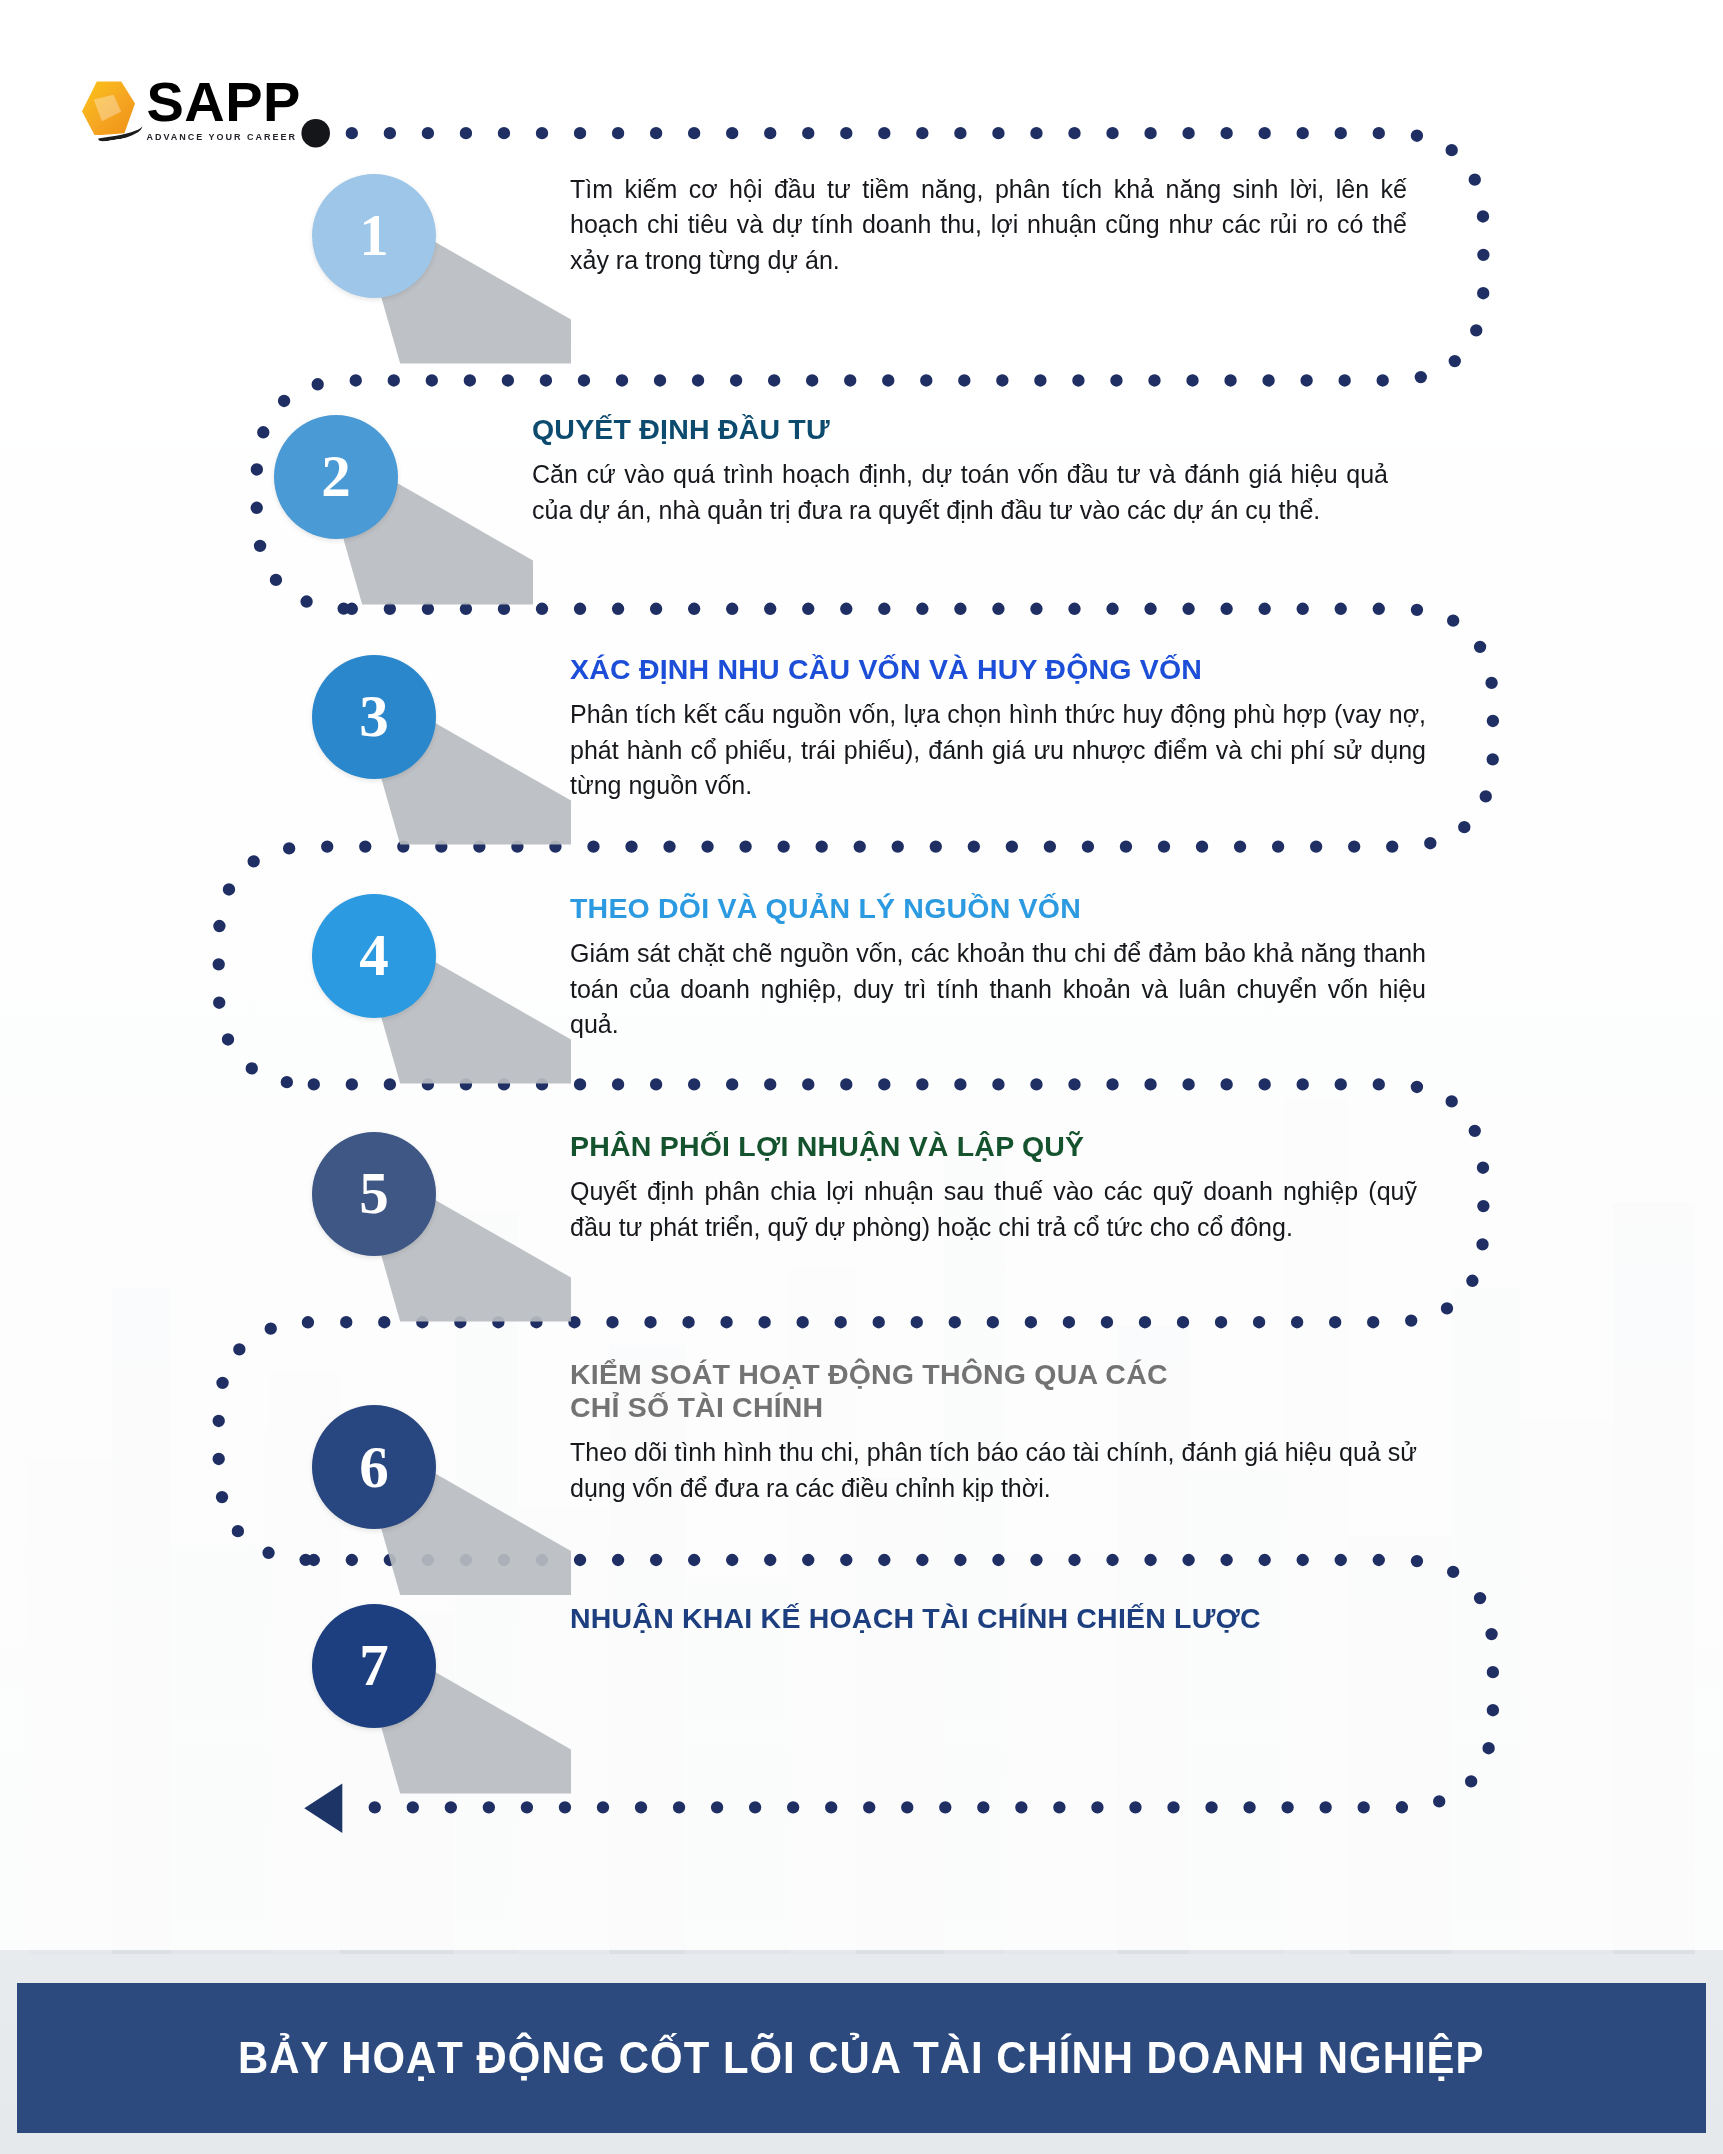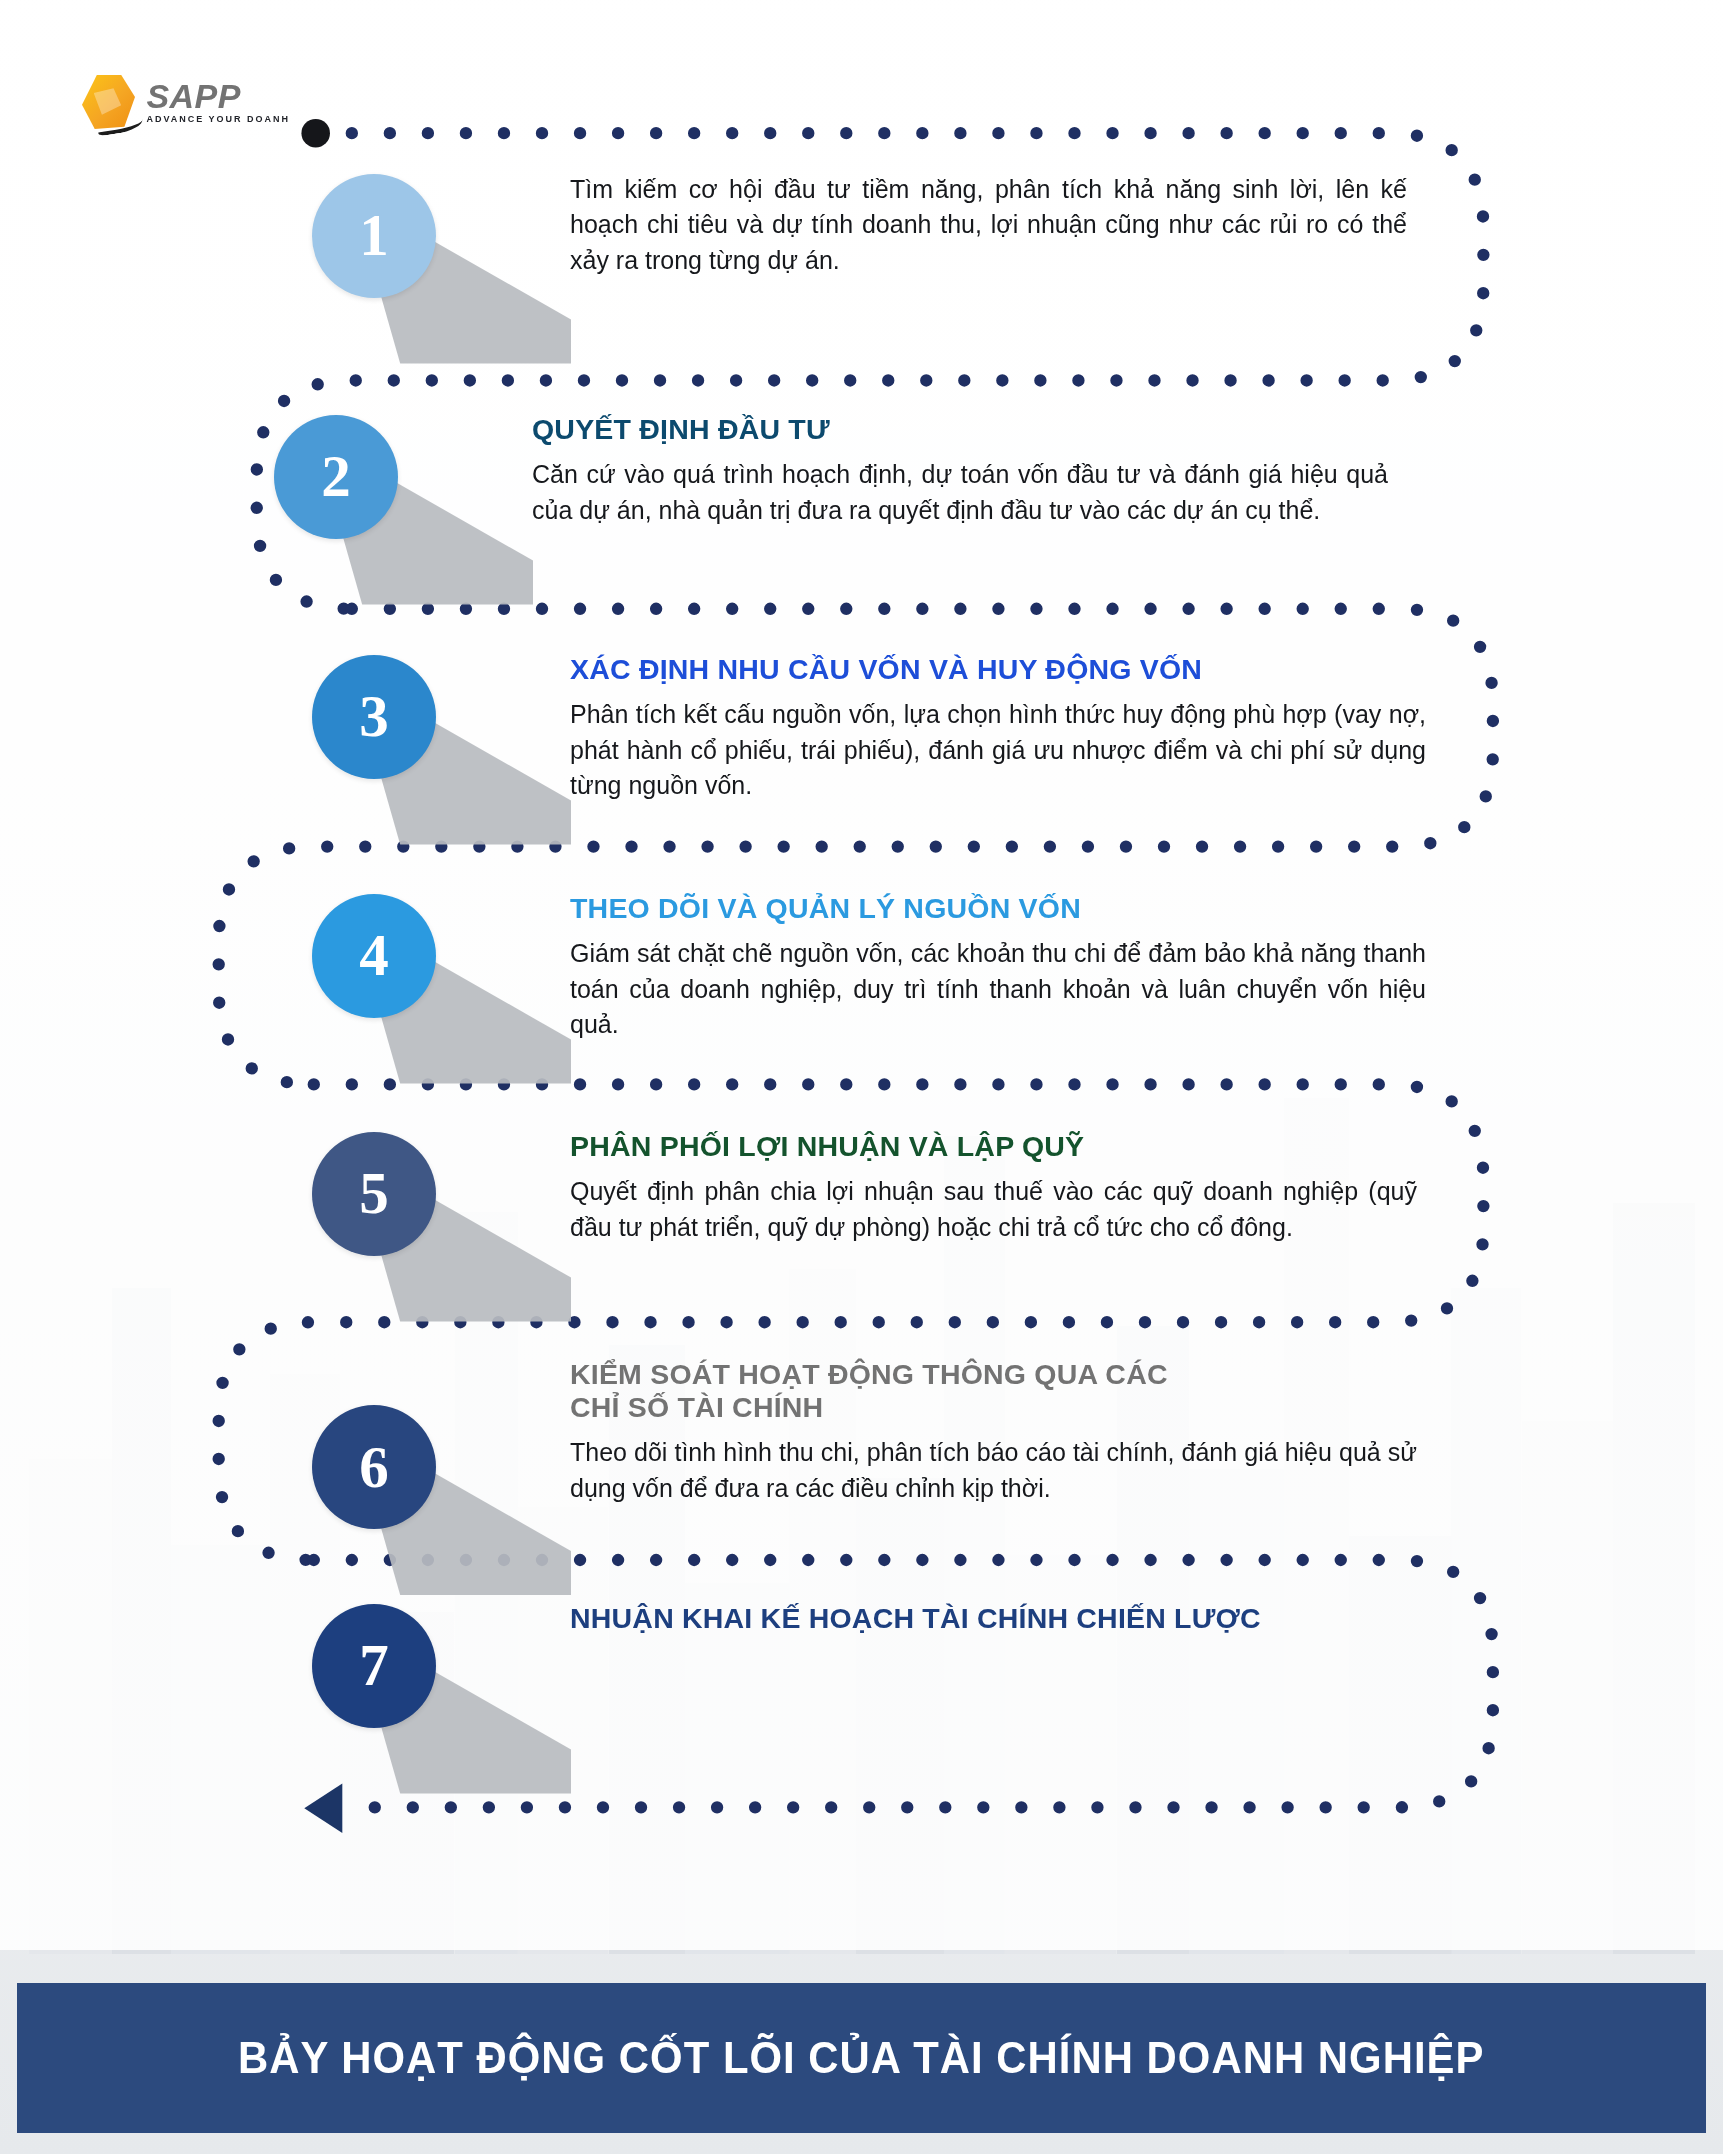--- a/index.html
+++ b/index.html
@@ -72,26 +72,25 @@
   #logo .mark .swoosh {
     position: absolute;
     left: 15px; bottom: -3.8px;
     width: 46px; height: 17px;
     border-bottom: 4.8px solid #1c1c1c;
     border-radius: 0 0 60% 20%;
     transform: rotate(-9deg);
   }
   #logo .wordmark { line-height: 1; }
   #logo .wordmark .sapp {
-    font-size: 34px;
+    font-size: 56px;
     font-weight: 800;
     letter-spacing: 0.5px;
-    color: #737373;
-    font-family: "Liberation Sans", sans-serif;
-    font-style: italic;
+    color: #000000;
+    font-family: "Liberation Sans", sans-serif;
   }
   #logo .wordmark .tag {
     font-size: 9px;
     font-weight: 700;
     letter-spacing: 2px;
     color: #22242a;
     margin-top: 2.9px;
   }
 
   
@@ -215,21 +214,21 @@
   <div id="wash"></div>
 
   <div id="logo">
     <div class="mark">
       <div class="hex"></div>
       <div class="facet"></div>
       <div class="swoosh"></div>
     </div>
     <div class="wordmark">
       <div class="sapp">SAPP</div>
-      <div class="tag">ADVANCE YOUR DOANH</div>
+      <div class="tag">ADVANCE YOUR CAREER</div>
     </div>
   </div>
 
   <svg id="path-layer" viewBox="0 0 1812 2050" preserveAspectRatio="none">
     <defs>
       <style>
         .dashpath {
           fill: none;
           stroke: #1f2f63;
           stroke-width: 13;

